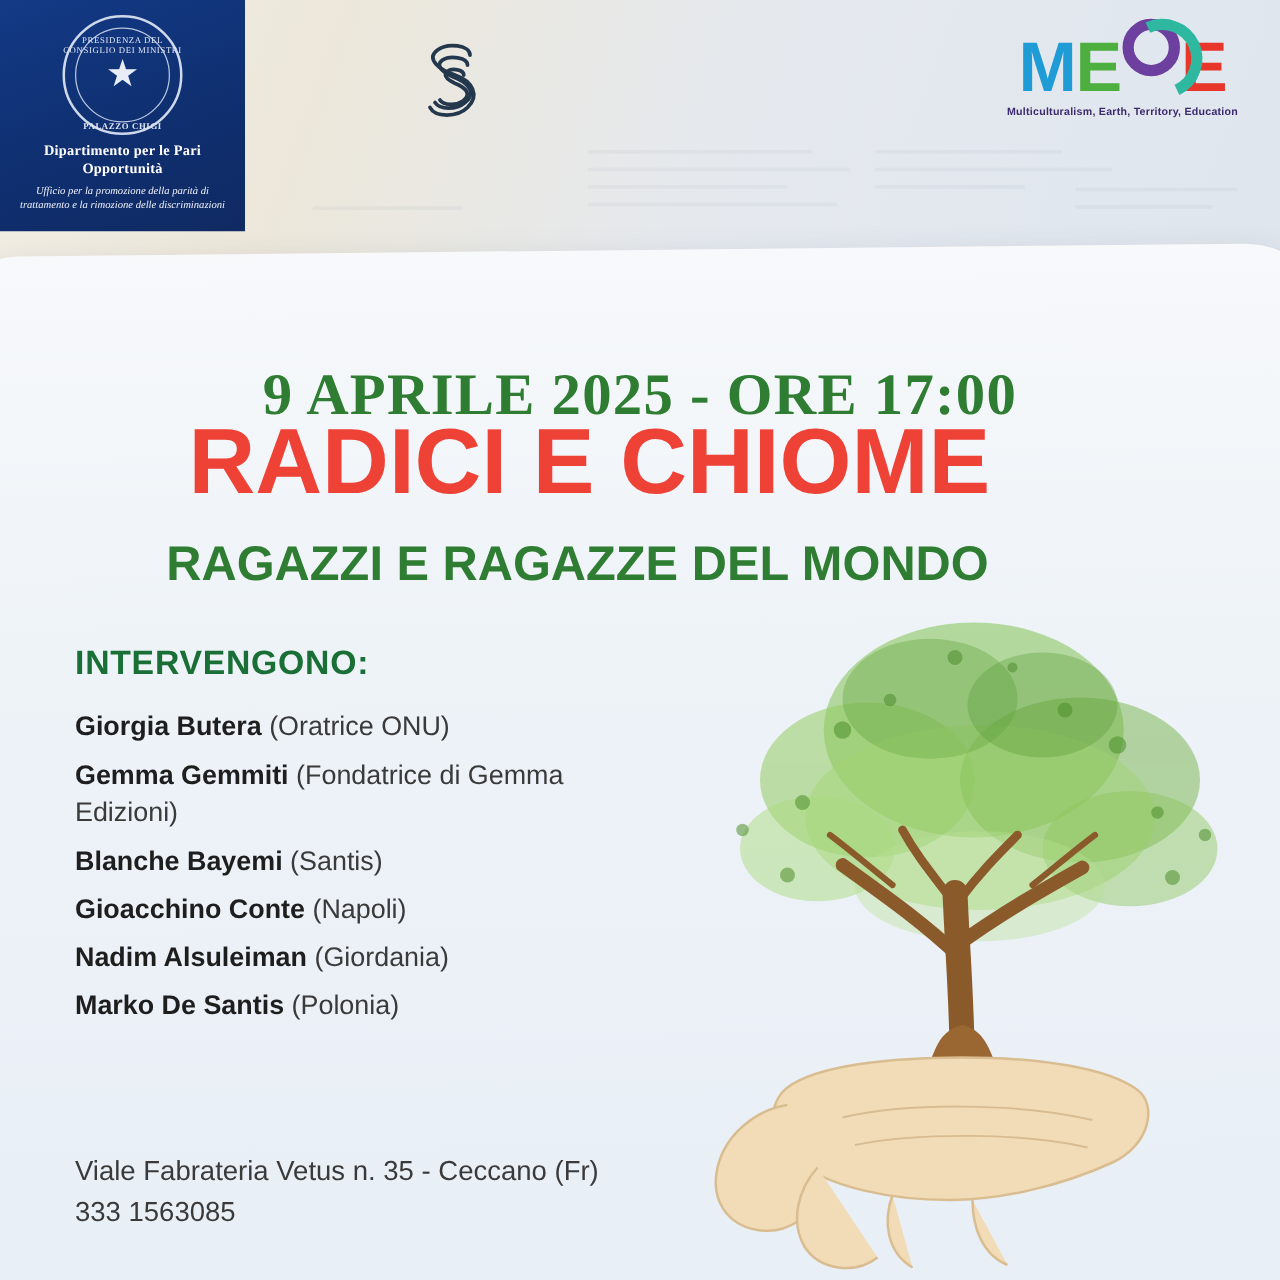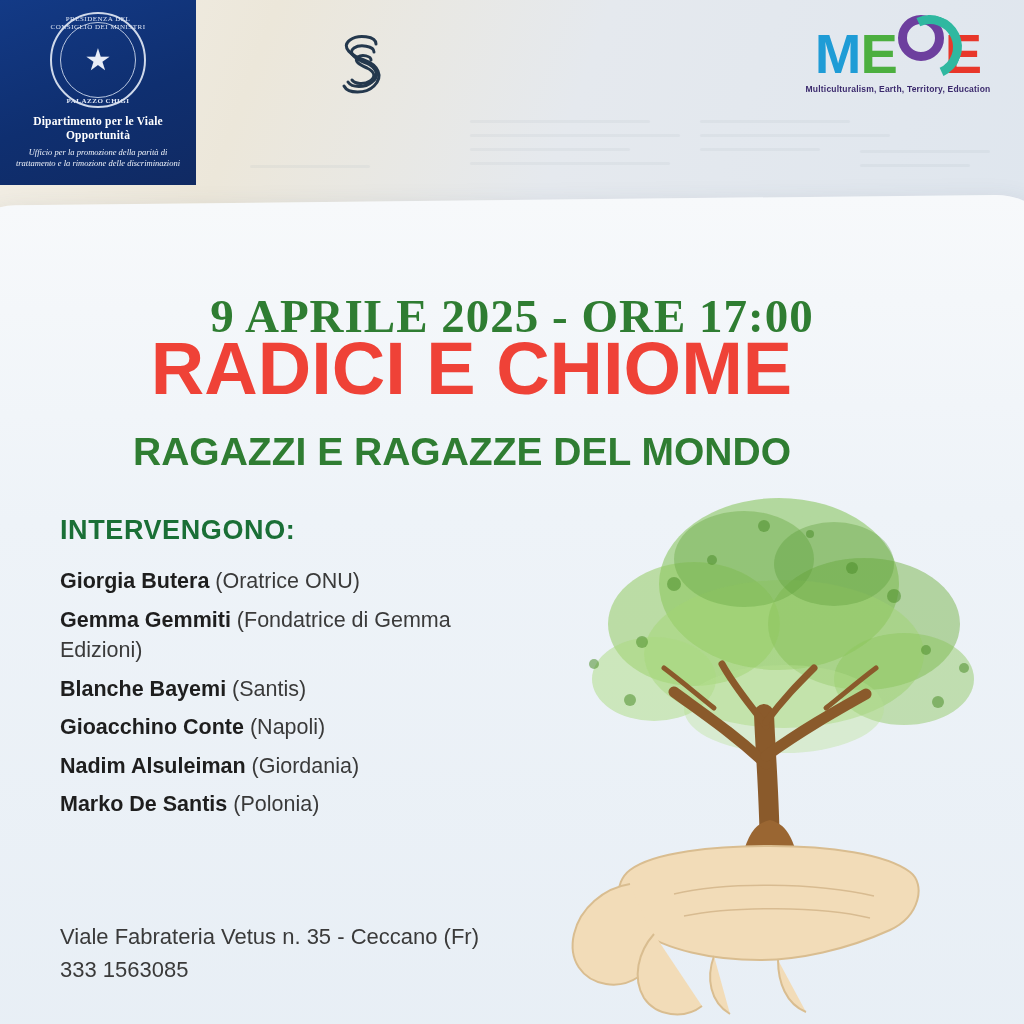--- a/index.html
+++ b/index.html
@@ -75,21 +75,21 @@
     position:absolute; inset:14px; border:1px solid #b9c7e0; border-radius:50%;
   }
   .gov-emblem .star {
     position:absolute; left:50%; top:50%; transform:translate(-50%,-50%);
     font-size:30px; color:#e8edf7; line-height:1;
   }
   .gov-emblem .arc-top, .gov-emblem .arc-bottom {
     position:absolute; left:0; width:100%; text-align:center;
     font-family:"Liberation Serif", serif; font-size:7px; letter-spacing:.5px; color:#dfe6f4;
   }
-  .gov-emblem .arc-top { top:7px; }
+  .gov-emblem .arc-top { top:20px; }
   .gov-emblem .arc-bottom { bottom:7px;font-weight:bold; }
   .gov-dept {
     font-family:"Liberation Serif", serif;
     font-size:11.5px; font-weight:bold; letter-spacing:.2px; line-height:1.25;
     padding:0 8px;
   }
   .gov-sub {
     font-family:"Liberation Serif", serif;
     font-size:8.5px; font-style:italic; line-height:1.35; margin-top:4px;
     padding:0 14px; color:#eef2fa;
@@ -201,21 +201,21 @@
   <div class="header">
 
     <div class="gov-badge">
       <div class="gov-emblem">
         <div class="ring"></div>
         <div class="ring2"></div>
         <div class="arc-top">PRESIDENZA DEL CONSIGLIO DEI MINISTRI</div>
         <div class="star">★</div>
         <div class="arc-bottom">PALAZZO CHIGI</div>
       </div>
-      <div class="gov-dept">Dipartimento per le Viale Opportunità</div>
+      <div class="gov-dept">Dipartimento per le Pari Opportunità</div>
       <div class="gov-sub">Ufficio per la promozione della parità di trattamento e la rimozione delle discriminazioni</div>
     </div>
 
     <div class="sinestesia">
       <div class="sin-mark">
         <svg viewBox="0 0 62 74" width="62" height="74" aria-hidden="true">
           <g fill="none" stroke="#24384d" stroke-width="3" stroke-linecap="round">
             <path d="M46 12 C46 4, 28 2, 20 8 C10 15, 22 24, 34 28 C48 33, 54 44, 44 54 C36 62, 18 62, 14 54"></path>
             <path d="M44 20 C44 14, 30 12, 24 16 C17 21, 26 27, 36 31 C47 36, 50 44, 42 50 C35 56, 22 56, 18 50"></path>
             <path d="M41 28 C41 24, 32 22, 28 25 C23 29, 30 33, 37 36 C45 40, 46 45, 40 49 C34 53, 25 52, 22 48"></path>

